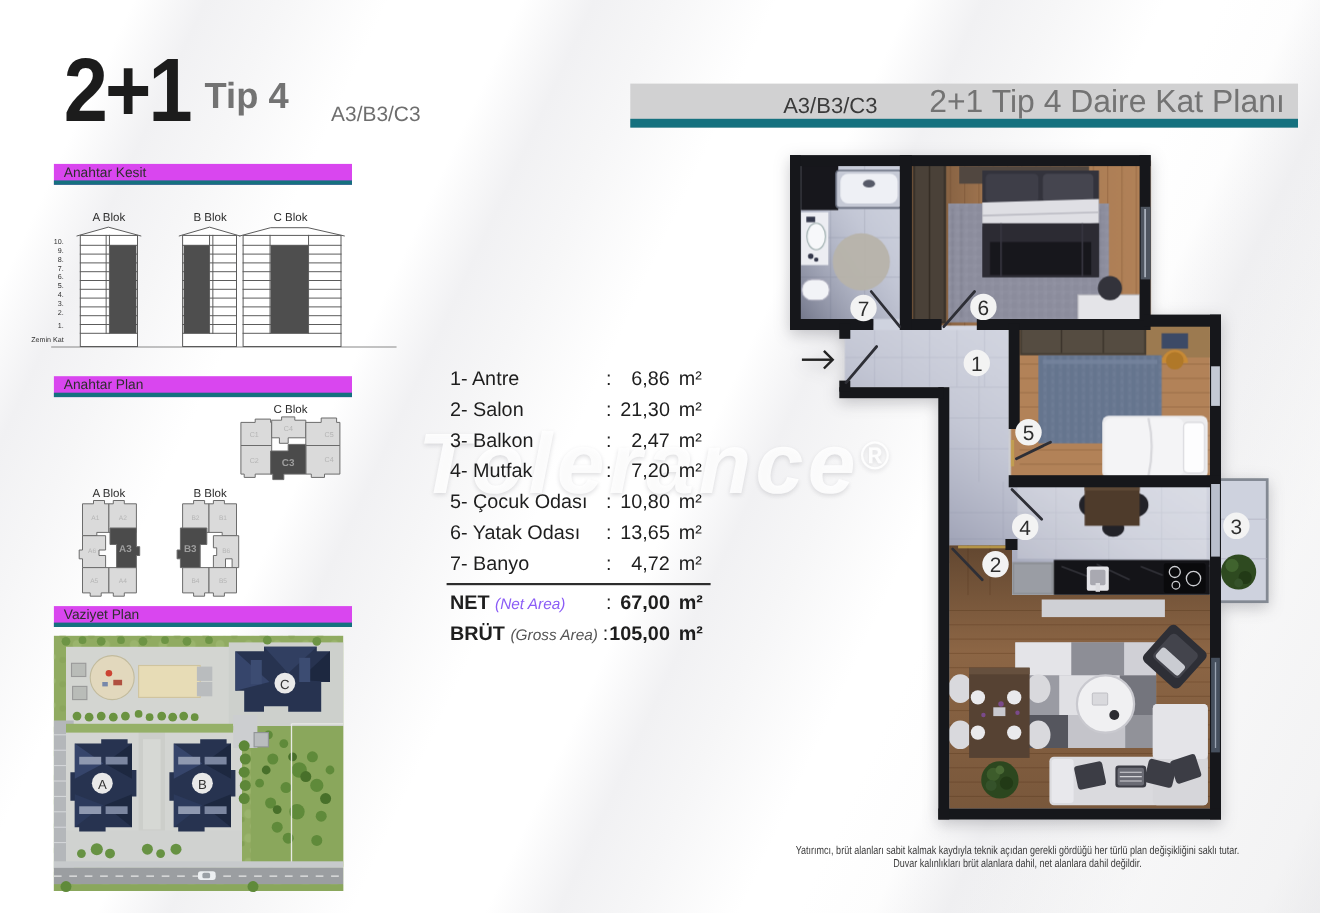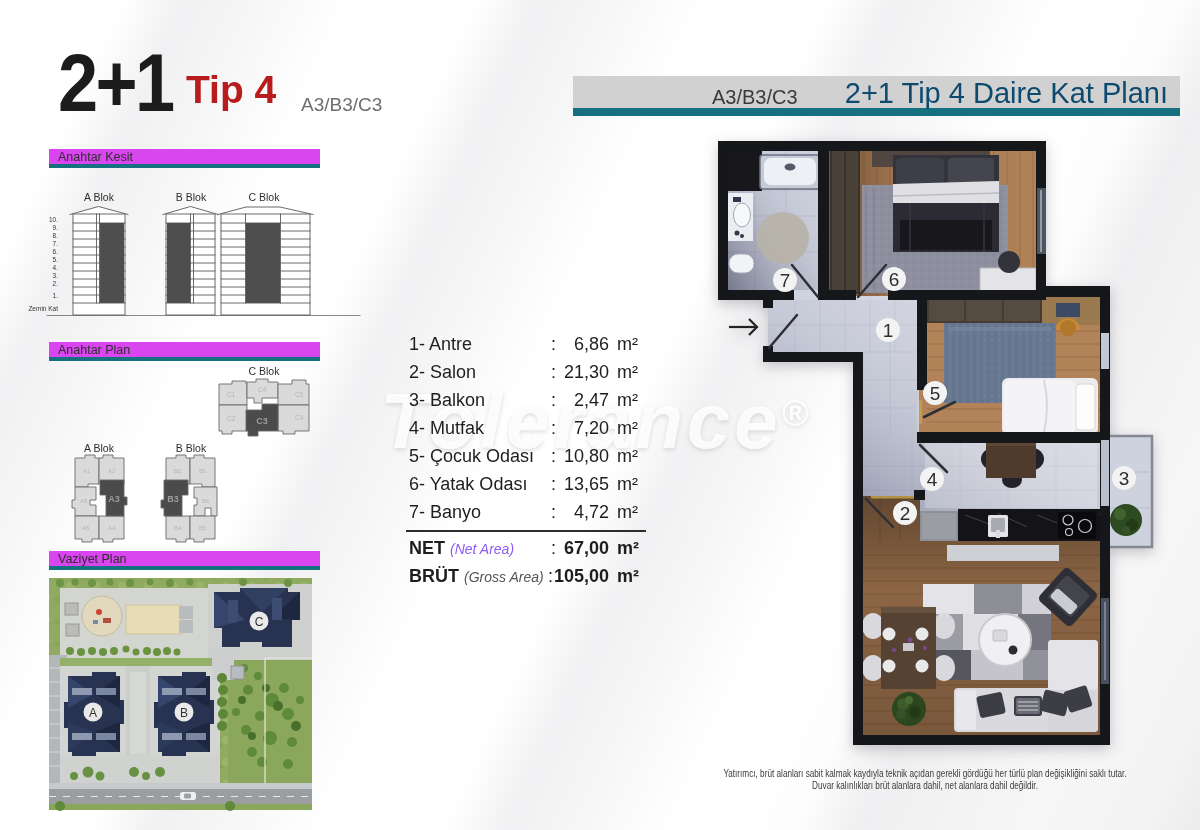--- a/index.html
+++ b/index.html
@@ -5,27 +5,27 @@
 html,body{margin:0;padding:0;}
 #page{position:relative;width:1200px;height:830px;overflow:hidden;
   font-family:"Liberation Sans",sans-serif;
   background:#ffffff;}
 .abs{position:absolute;}
 #bgstripes{left:0;top:0;width:1200px;height:830px;
   background:
    linear-gradient(295deg, rgba(228,228,230,0.5) 0%, rgba(255,255,255,0) 30%),
    repeating-linear-gradient(115deg,#ffffff 0px,#ffffff 110px,#f1f1f3 170px,#f6f6f7 230px,#ffffff 320px);}
 #title1{left:58px;top:36px;font-size:82px;font-weight:bold;color:#1c1c1c;letter-spacing:-3px;transform:scaleX(0.88);transform-origin:left top;}
-#title2{left:186px;top:68px;font-size:39px;font-weight:bold;color:#b91c1c;}
+#title2{left:186px;top:68px;font-size:33px;font-weight:bold;color:#737373;}
 #title3{left:301px;top:94px;font-size:19px;color:#6e6e6e;}
 .secbar{left:49px;width:262px;height:14px;background:#d946ef;border-bottom:4px solid #15717f;
   font-size:12.5px;color:#2e2e2e;padding:1px 0 0 9px;}
 #hdrbar{left:573px;top:76px;width:607px;height:32px;background:#d1d1d2;border-bottom:8px solid #15717f;}
 #hdrsmall{left:712px;top:86px;font-size:20px;color:#3a3a3a;}
-#hdrbig{left:826px;top:77px;width:342px;text-align:right;font-size:29px;color:#0c4a6e;white-space:nowrap;}
+#hdrbig{left:826px;top:77px;width:342px;text-align:right;font-size:29px;color:#737373;white-space:nowrap;}
 #list{left:409px;top:329px;font-size:18px;color:#1e1e1e;}
 .lrow{position:absolute;left:0;white-space:nowrap;}
 .lcolon{position:absolute;left:142px;}
 .lval{position:absolute;left:142px;width:58px;text-align:right;}
 .lm2{position:absolute;left:208px;}
 #wm{left:380px;top:376px;font-size:78px;font-weight:bold;font-style:italic;color:rgba(255,255,255,0.88);
   letter-spacing:4px;text-shadow:0 2px 4px rgba(158,158,163,0.33);z-index:1;}
 #wm sup{font-size:36px;vertical-align:22px;}
 #disc{left:325px;top:768px;width:1200px;text-align:center;font-size:10.5px;color:#3b3b3b;line-height:11.5px;transform:scaleX(0.78);transform-origin:center top;}
 #disc div{width:1200px;white-space:nowrap;}

